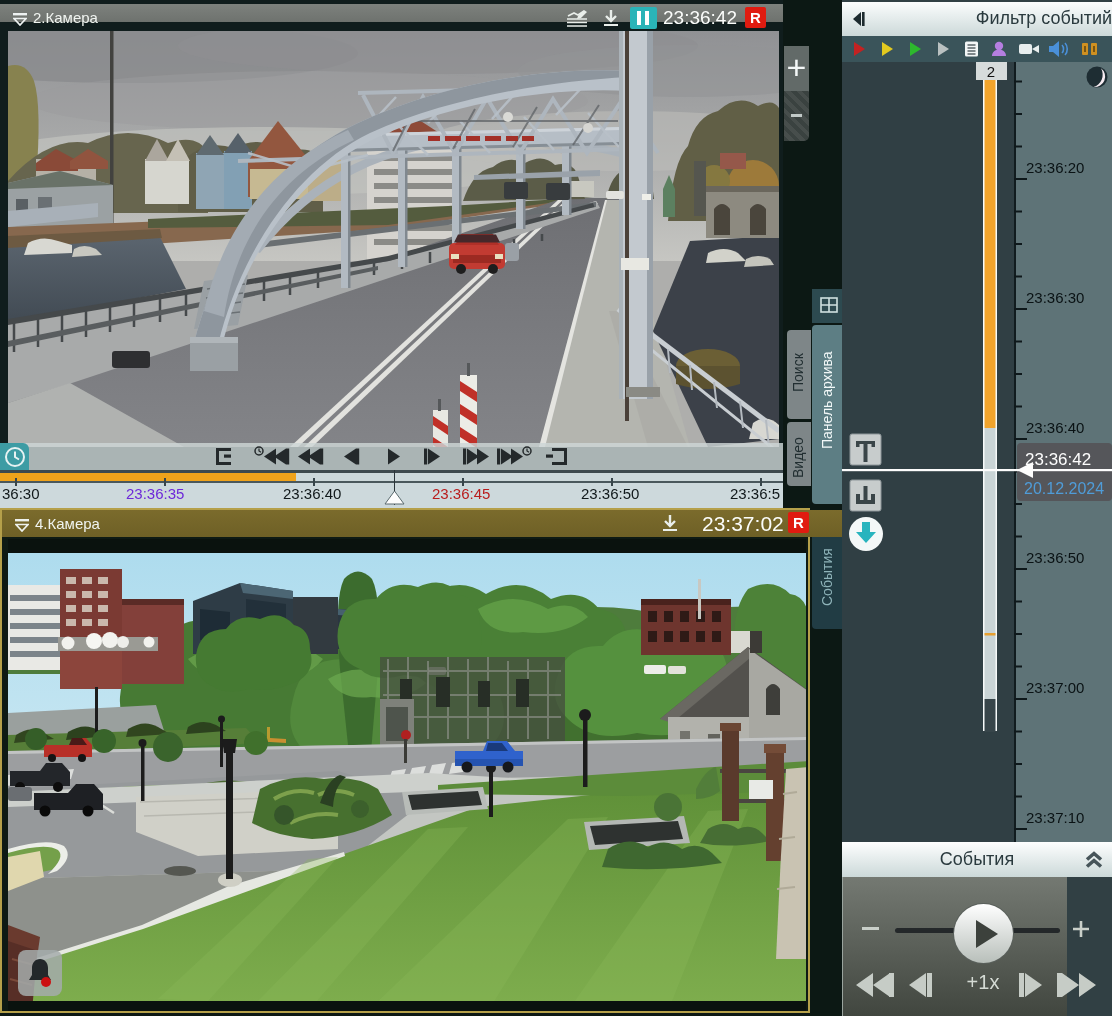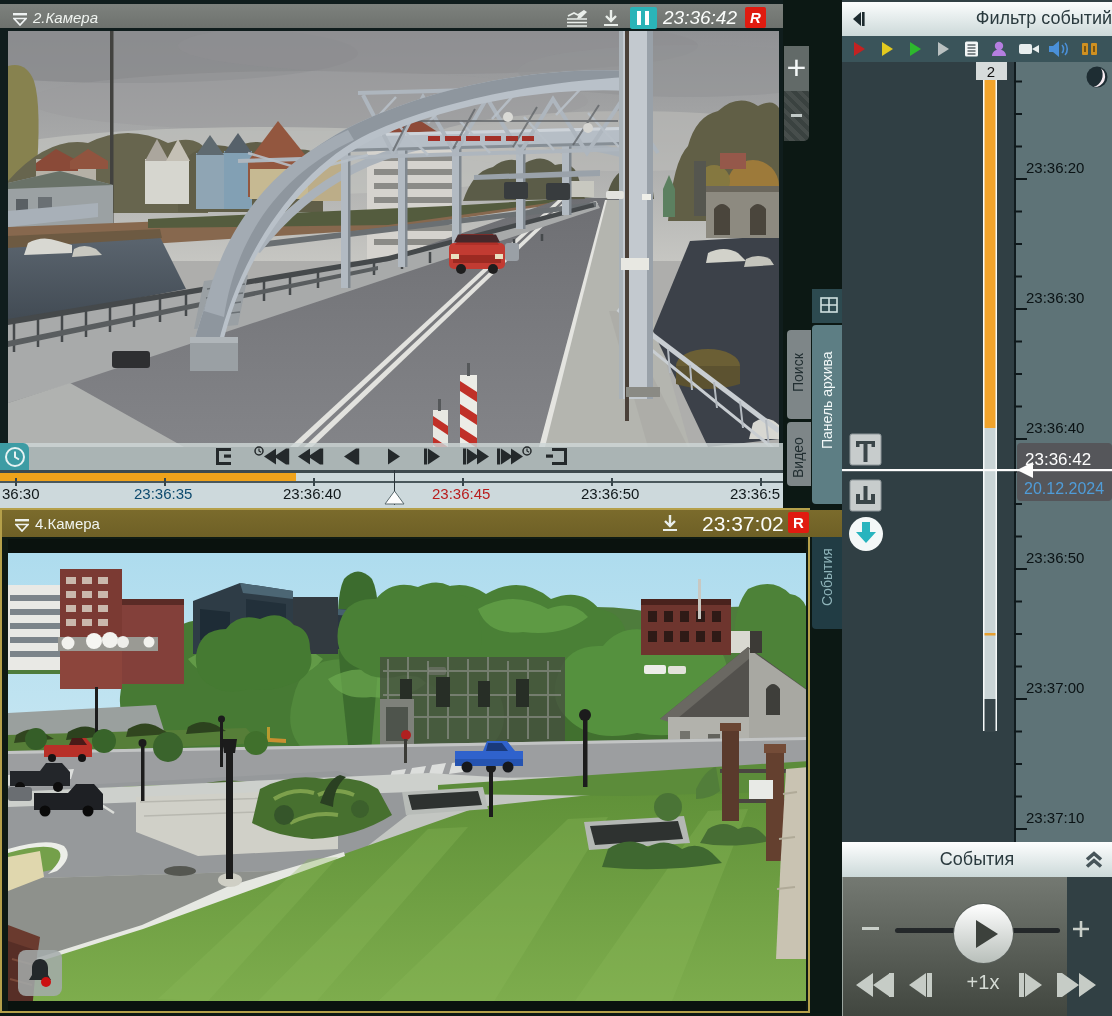--- a/index.html
+++ b/index.html
@@ -5,21 +5,21 @@
 *{margin:0;padding:0;box-sizing:border-box}
 html,body{width:1112px;height:1016px;background:#0c1814;font-family:"Liberation Sans",sans-serif;overflow:hidden}
 .abs{position:absolute}
 body{position:relative}
 </style>
 </head>
 <body>
 
 <div class="abs" style="left:0;top:0;width:783px;height:508px;background:#101d1d">
 
-  <div class="abs" style="left:0;top:4px;width:783px;height:24px;background:linear-gradient(#7d817d,#6e726e);font-style:italic;">
+  <div class="abs" style="left:0;top:4px;width:783px;height:18px;background:linear-gradient(#7d817d,#6e726e);">
     <svg class="abs" style="left:13px;top:9px" width="14" height="13" viewBox="0 0 14 13">
       <path d="M0 1.2 h14" stroke="#eef2f2" stroke-width="2.4" fill="none"></path>
       <path d="M1 5.5 h12 L7 12z" stroke="#eef2f2" stroke-width="1.7" fill="none"></path>
     </svg>
     <div class="abs" style="left:33px;top:5px;font-size:15px;color:#f0f4f0">2.Камера</div>
 
     <svg class="abs" style="left:566px;top:6px" width="26" height="18" viewBox="0 0 26 18">
       <path d="M1 16h20M1 12.5h20M1 9h20" stroke="#e9eeea" stroke-width="1.7"></path>
       <path d="M2 6l6-3 4 2 6-4" stroke="#e9eeea" stroke-width="1.7" fill="none"></path>
       <path d="M12 6l6-6 3 2-6 6-4 1z" fill="#e9eeea"></path>
@@ -300,21 +300,21 @@
     <div class="abs" style="left:0;top:3px;width:296px;height:8px;background:#f0a31b"></div>
     <div class="abs" style="left:296px;top:3px;width:487px;height:8px;background:#ccd8da"></div>
     <div class="abs" style="left:0;top:11px;width:783px;height:2px;background:#4a585c"></div>
     <div class="abs" style="left:15px;top:8px;width:2px;height:8px;background:#37454a"></div>
     <div class="abs" style="left:164px;top:8px;width:2px;height:8px;background:#37454a"></div>
     <div class="abs" style="left:313px;top:8px;width:2px;height:8px;background:#37454a"></div>
     <div class="abs" style="left:462px;top:8px;width:2px;height:8px;background:#37454a"></div>
     <div class="abs" style="left:611px;top:8px;width:2px;height:8px;background:#37454a"></div>
     <div class="abs" style="left:760px;top:8px;width:2px;height:8px;background:#37454a"></div>
     <div class="abs" style="left:2px;top:15px;font-size:15px;color:#10181a">36:30</div>
-    <div class="abs" style="left:134px;top:15px;font-size:15px;color:#0c4a6e">23:36:35</div>
+    <div class="abs" style="left:126px;top:15px;font-size:15px;color:#6d28d9">23:36:35</div>
     <div class="abs" style="left:283px;top:15px;font-size:15px;color:#10181a">23:36:40</div>
     <div class="abs" style="left:432px;top:15px;font-size:15px;color:#b91c1c">23:36:45</div>
     <div class="abs" style="left:581px;top:15px;font-size:15px;color:#10181a">23:36:50</div>
     <div class="abs" style="left:730px;top:15px;font-size:15px;color:#10181a">23:36:5</div>
     <div class="abs" style="left:394px;top:0;width:1px;height:35px;background:#2a3438"></div>
     <svg class="abs" style="left:384px;top:21px" width="21" height="14" viewBox="0 0 21 14">
       <path d="M10.5 0L20 13H1z" fill="#fdfdfd" stroke="#5a6a6e" stroke-width="1"></path>
     </svg>
   </div>
 </div>

